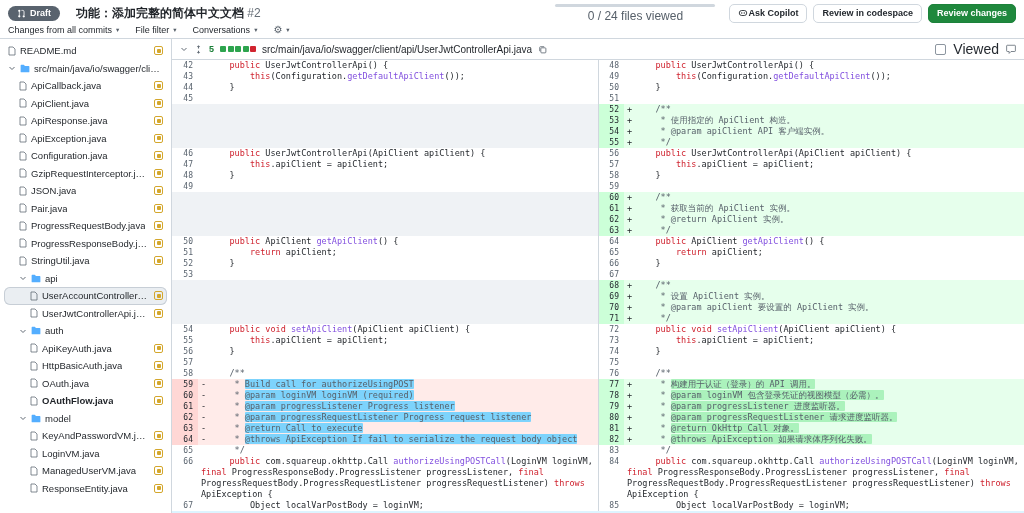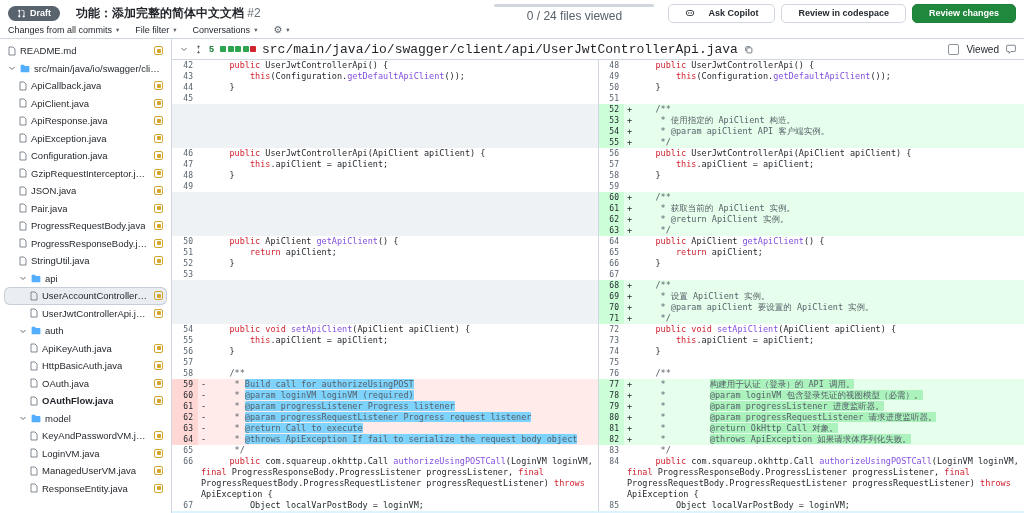--- a/index.html
+++ b/index.html
@@ -11,21 +11,21 @@
   .hrow1{display:flex;align-items:center;gap:8px;padding:4px 8px 1px 8px;height:23px;box-sizing:border-box;overflow:hidden;}
   .draft-pill{display:inline-flex;align-items:center;gap:4px;background:#59636e;color:#fff;
     font-size:9px;font-weight:700;padding:2.5px 9px;border-radius:999px;flex:none;}
   .pr-title{font-size:12px;font-weight:700;margin:8px;white-space:nowrap;}
   .pr-num{color:#656d76;font-weight:400;}
   .hright{margin-left:auto;display:flex;align-items:center;gap:6px;flex:none;}
   .viewed-block{display:flex;flex-direction:column;align-items:center;gap:2px;margin-right:8px;}
   .progress-track{width:160px;height:3px;background:#d0d7de;border-radius:2px;overflow:hidden;}
   .progress-fill{width:0%;height:100%;background:#1f883d;}
   .viewed-text{font-size:12px;color:#57606a;white-space:nowrap;}
-  .btn{display:inline-flex;align-items:center;gap:13px;height:19px;padding:0 16px;border:1px solid #d0d7de;
+  .btn{display:inline-flex;align-items:center;gap:0;height:19px;padding:0 8px;border:1px solid #d0d7de;
     border-radius:5px;background:#fff;font-size:9px;font-weight:600;color:#24292f;white-space:nowrap;cursor:pointer;justify-content:center;}
   .btn.green{background:#1f883d;border-color:#1c823b;color:#fff;}
   .hrow2{display:flex;align-items:center;gap:16px;padding:2px 8px 4px 8px;height:15px;box-sizing:border-box;}
   .ghost{border:none;background:none;font-size:9px;color:#24292f;display:inline-flex;gap:4px;align-items:center;padding:0;cursor:pointer;}
   .caret{font-size:6.5px;color:#57606a;}
   .gear-glyph{font-size:10px;color:#57606a;line-height:1;}
 
   
   .main{display:flex;flex:1;min-height:0;}
   .sidebar{width:172px;flex:none;border-right:1px solid #d0d7de;overflow:hidden;padding:3px 4px;box-sizing:border-box;}
@@ -37,37 +37,37 @@
   .status-mod::after{content:"";position:absolute;inset:1.5px;background:#d4a72c;border-radius:1px;}
   .tico{flex:none;display:inline-flex;}
 
   .diff-panel{flex:1;display:flex;flex-direction:column;min-width:0;}
   .file-header{display:flex;align-items:center;gap:6px;height:20px;flex:none;padding:0 8px;
     border-bottom:1px solid #d0d7de;font-size:9px;background:#fff;}
   .chg-count{color:#1a7f37;font-weight:700;}
   .blocks{display:inline-flex;gap:1.5px;}
   .block{width:6px;height:6px;border-radius:1px;}
   .block.a{background:#2da44e;} .block.d{background:#d1242f;}
-  .file-path{font-family:Liberation Mono, monospace;font-size:13px;color:#1f2328;white-space:nowrap;}
+  .file-path{font-family:Liberation Sans, sans-serif;font-size:10px;color:#1f2328;white-space:nowrap;}
   .fh-right{margin-left:auto;display:flex;align-items:center;gap:7px;}
   .checkbox{width:9px;height:9px;border:1px solid #8c959f;border-radius:2px;background:#fff;flex:none;}
-  .viewed-label{font-size:10px;color:#24292f;}
+  .viewed-label{font-size:14px;color:#24292f;}
   .iconbtn{display:inline-flex;align-items:center;background:none;border:none;padding:0;cursor:pointer;}
 
   
   .diff{flex:1;overflow:hidden;font-family:"DejaVu Sans Mono",monospace;font-size:8.5px;line-height:11px;}
   .diff-row{display:grid;grid-template-columns:26px minmax(0,1fr) 26px minmax(0,1fr);}
   .gut{text-align:right;padding-right:5px;color:#59636e;font-size:8px;user-select:none;cursor:pointer;}
   .code{white-space:pre-wrap;overflow-wrap:anywhere;padding-left:3px;color:#1f2328;}
   .colR{border-left:1px solid #d0d7de;}
   .code.add{background:#e6ffec;} .gut.add{background:#ccffd8;color:#24292f;}
   .code.del{background:#ffebe9;} .gut.del{background:#ffd7d5;color:#24292f;}
   .code.emp,.gut.emp{background:#eff2f5;}
   .tok-k{color:#cf222e;} .tok-f{color:#8250df;} .tok-c{color:#57606a;} .tok-p{color:#1f2328;}
-  .code.add .tok-hl{background:#abf2bc;border-radius:1px;margin-left:39px;}
+  .code.add .tok-hl{background:#abf2bc;border-radius:1px;}
   .code.del .tok-hl{background:#7dd3fc;border-radius:1px;}
   .marker{display:inline-block;width:8px;}
   .hunk{display:flex;align-items:center;gap:7px;background:#ddf4ff;color:#57606a;padding:2.5px 8px;
     font-size:8.5px;white-space:nowrap;overflow:hidden;cursor:pointer;}
 </style>
 </head>
 <body>
 
 <div class="app">
 

